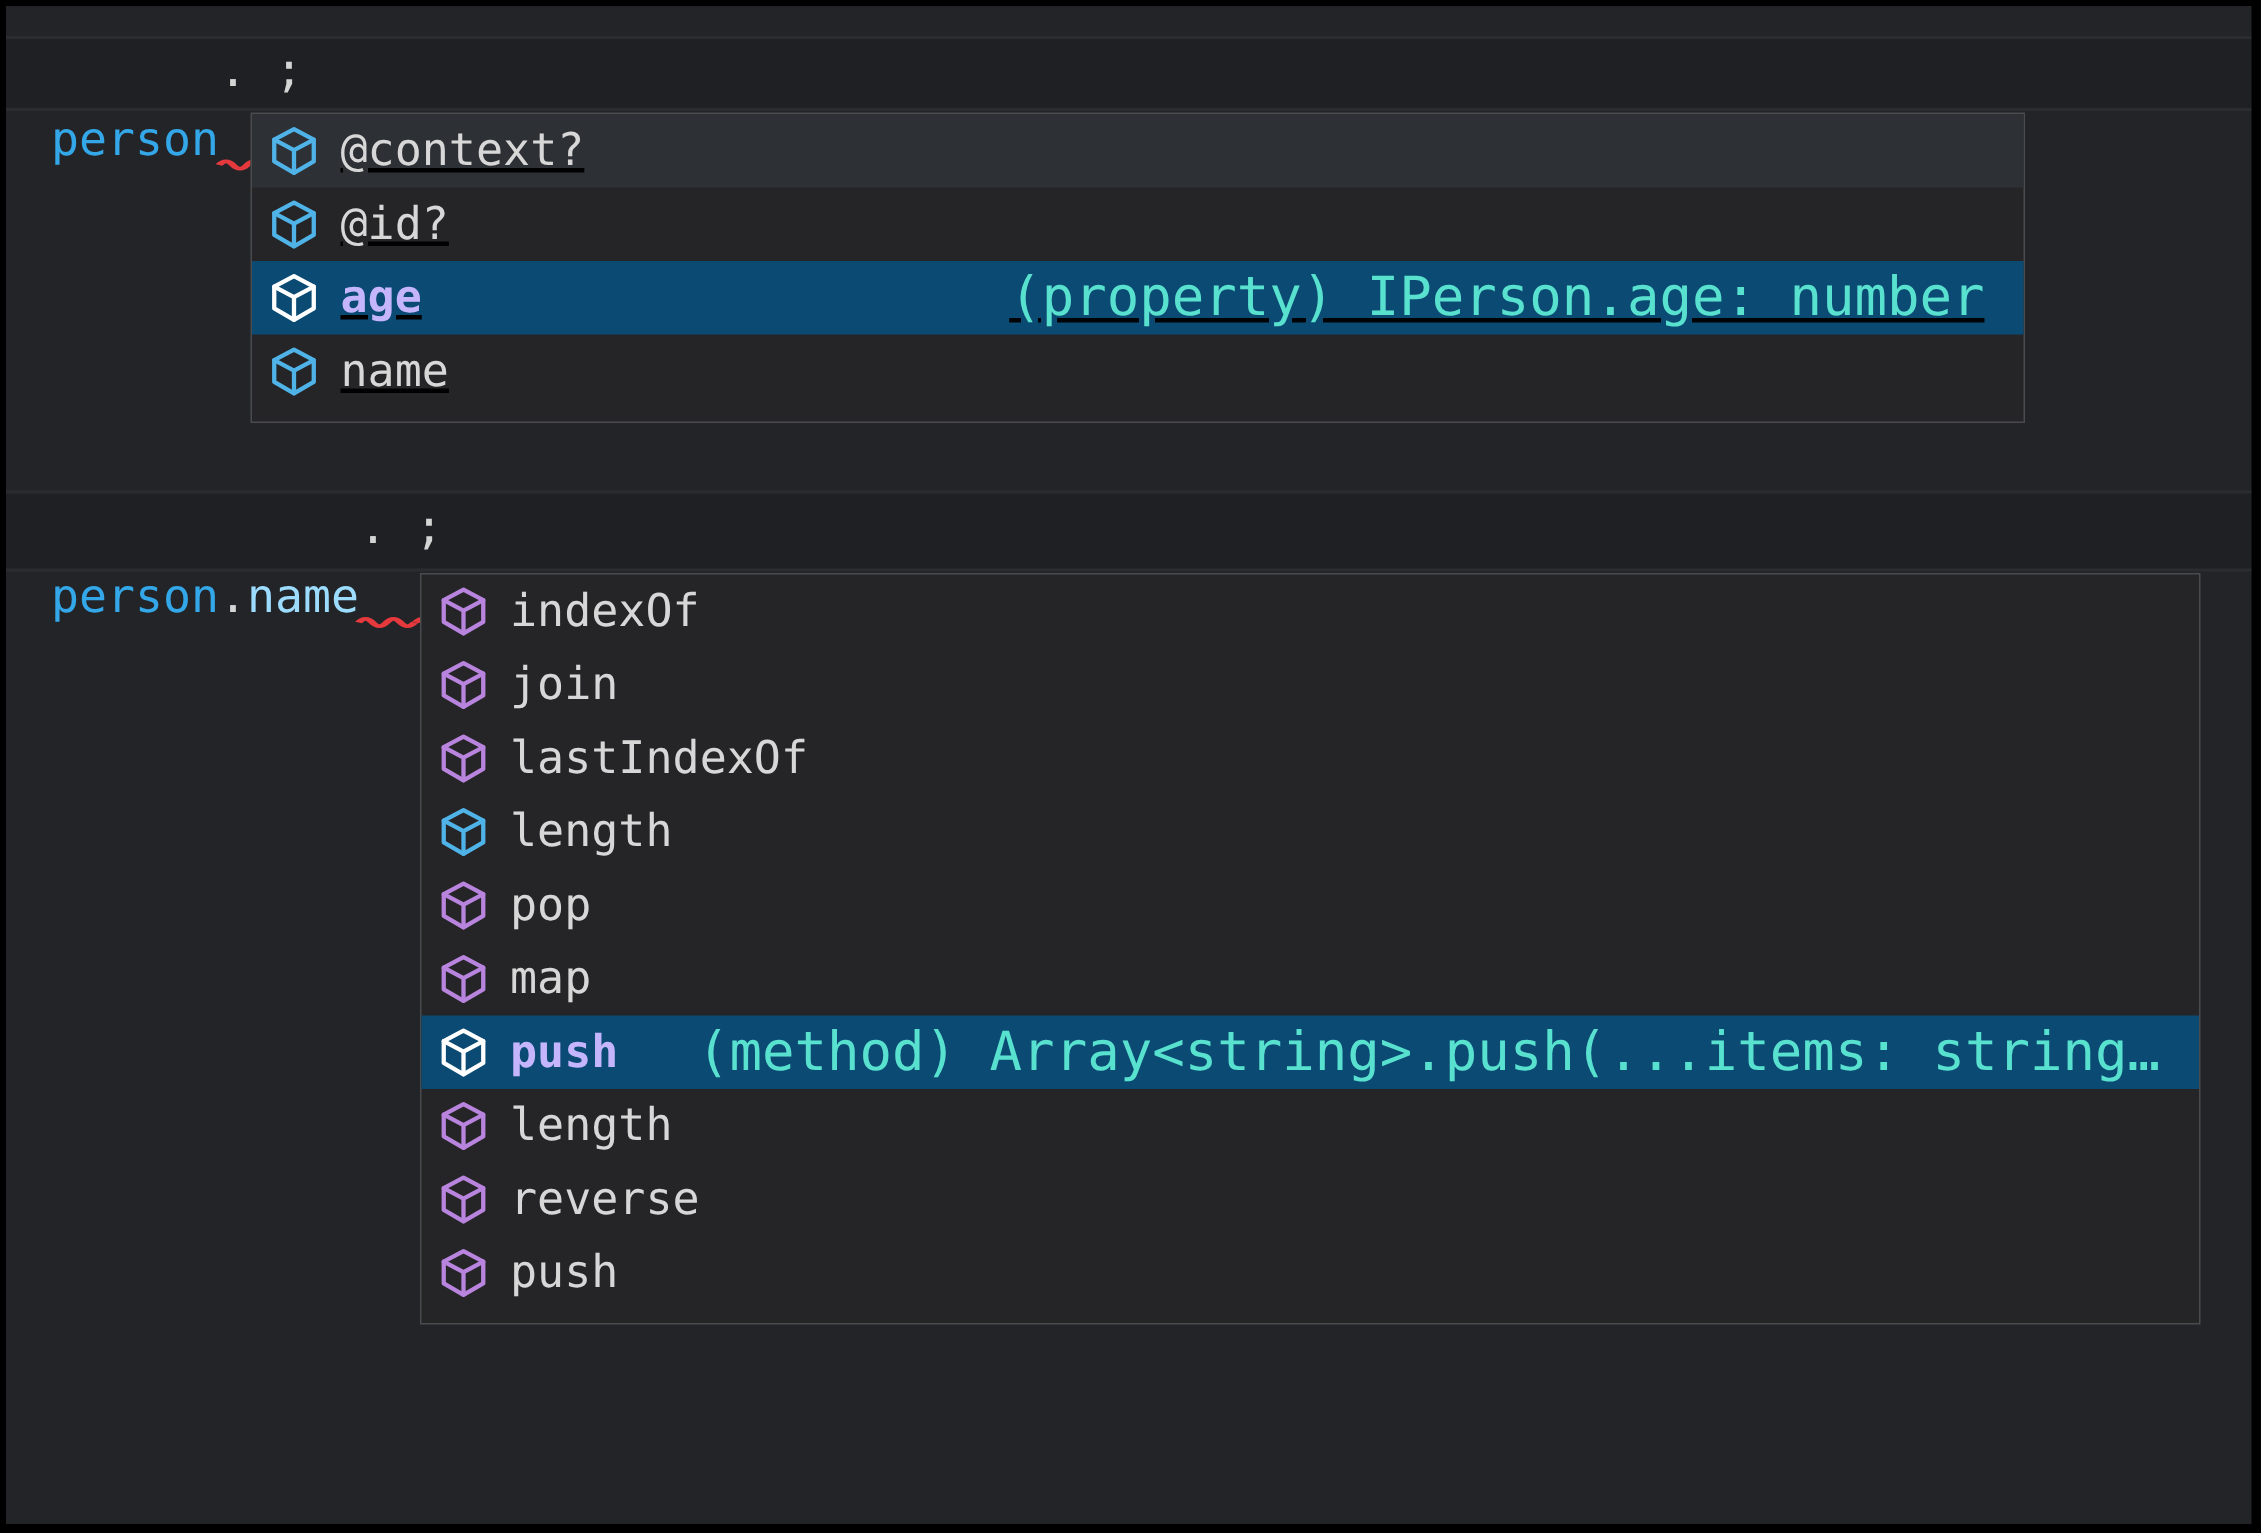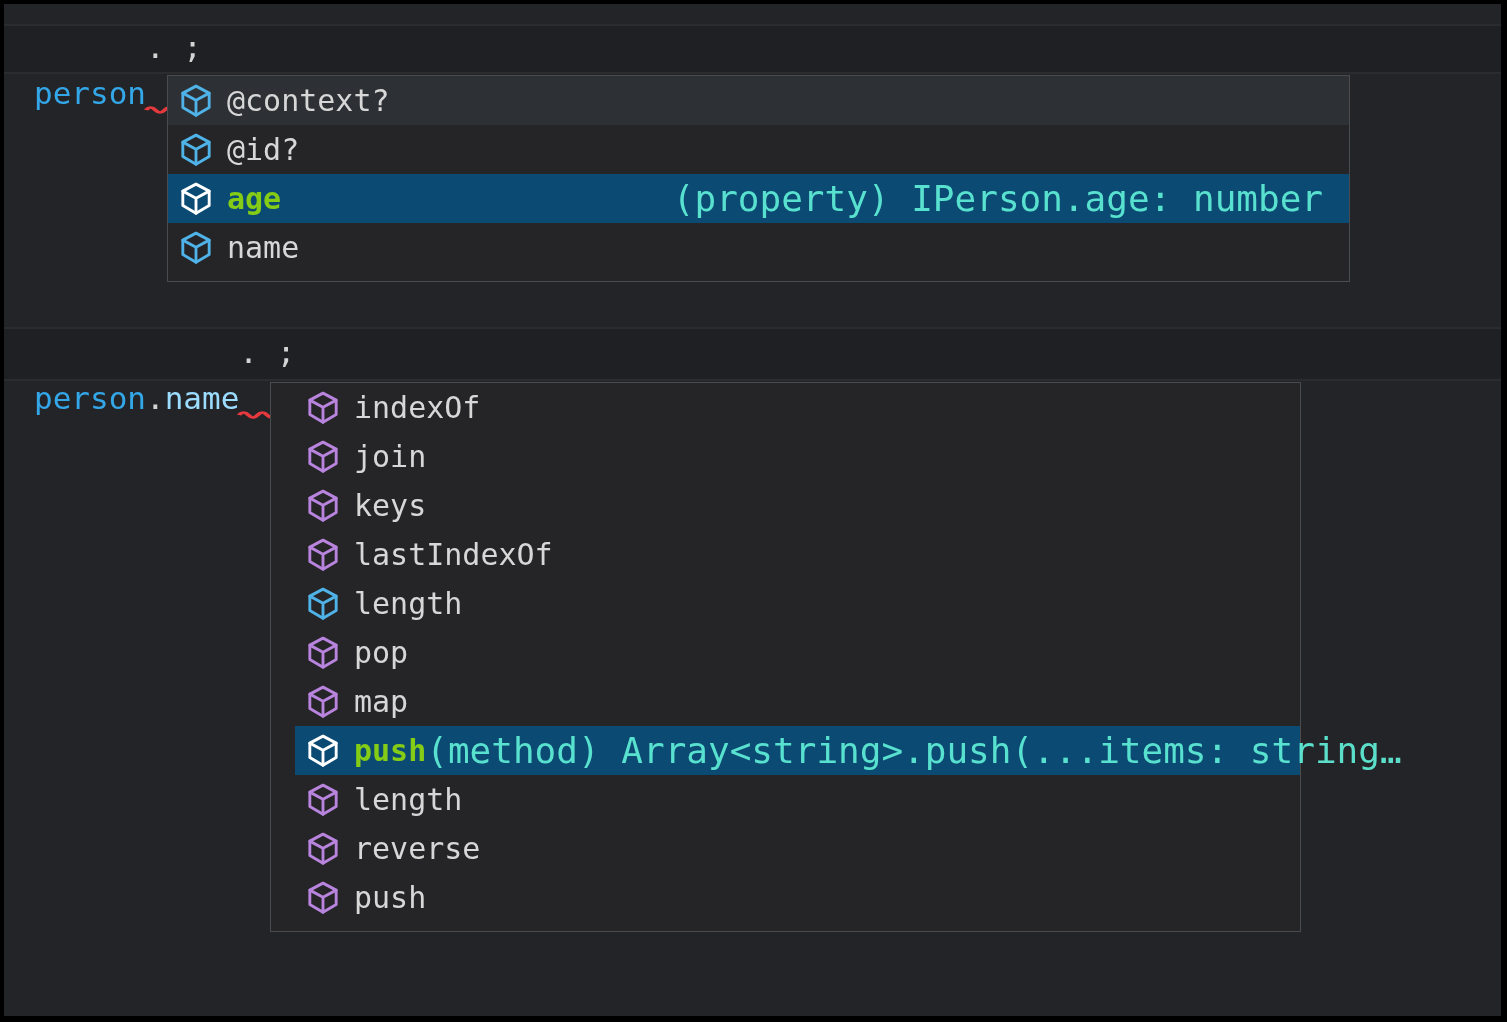--- a/index.html
+++ b/index.html
@@ -41,40 +41,40 @@
     overflow:visible;pointer-events:none;
   }
   
   .suggest-widget{
     position:absolute;
     background:#252528;
     border:1px solid #4a4b4d;
     box-sizing:border-box;
     padding-bottom:9px;
   }
-  #suggest-widget-1{left:163px;top:71px;width:1183px;}
-  #suggest-widget-2{left:266px;top:378px;width:1031px;padding-left:24px;}
+  #suggest-widget-1{left:163px;top:71px;width:1183px;text-decoration:underline;}
+  #suggest-widget-2{left:276px;top:378px;width:1187px;}
   .suggest-item{
     height:49px;
     display:flex;align-items:center;
     padding:0 26px 0 11px;
     cursor:pointer;
     box-sizing:border-box;
   }
   .suggest-item.hover{background:#2d3034;}
   .suggest-item.selected{background:var(--selection-bg);}
   .item-icon{width:34px;height:34px;flex:0 0 34px;margin-right:14px;}
   .item-icon svg{width:34px;height:34px;display:block;}
   .icon-property svg{stroke:var(--icon-property);}
   .icon-method svg{stroke:var(--icon-method);}
   .selected .item-icon svg{stroke:var(--icon-selected);}
   .item-label{
     font-size:30px;color:#d7d7d7;white-space:pre;
   }
-  .selected .item-label{color:#84cc16;font-weight:600;}
+  .selected .item-label{color:#c4b5fd;font-weight:600;}
   .item-detail{
     margin-left:auto;
     font-size:36px;color:#5eead4;white-space:pre;
     opacity:0.95;
   }
 </style>
 </head>
 <body>
 
 <div id="stage">
@@ -160,29 +160,20 @@
 </span>
           <span class="item-label">join</span>
         </div>
         <div class="suggest-item">
           <span class="item-icon icon-method">
   <svg viewBox="0 0 16 16" fill="none" stroke-width="1.35" stroke-linejoin="round" stroke-linecap="round">
     <path d="M8 1 L14.2 4.3 V11.1 L8 14.7 L1.8 11.1 V4.3 Z"></path>
     <path d="M1.8 4.3 L8 7.6 L14.2 4.3 M8 7.6 V14.7"></path>
   </svg>
 </span>
-          <span class="item-label">keys</span>
-        </div>
-        <div class="suggest-item">
-          <span class="item-icon icon-method">
-  <svg viewBox="0 0 16 16" fill="none" stroke-width="1.35" stroke-linejoin="round" stroke-linecap="round">
-    <path d="M8 1 L14.2 4.3 V11.1 L8 14.7 L1.8 11.1 V4.3 Z"></path>
-    <path d="M1.8 4.3 L8 7.6 L14.2 4.3 M8 7.6 V14.7"></path>
-  </svg>
-</span>
           <span class="item-label">lastIndexOf</span>
         </div>
         <div class="suggest-item">
           <span class="item-icon icon-property">
   <svg viewBox="0 0 16 16" fill="none" stroke-width="1.35" stroke-linejoin="round" stroke-linecap="round">
     <path d="M8 1 L14.2 4.3 V11.1 L8 14.7 L1.8 11.1 V4.3 Z"></path>
     <path d="M1.8 4.3 L8 7.6 L14.2 4.3 M8 7.6 V14.7"></path>
   </svg>
 </span>
           <span class="item-label">length</span>

